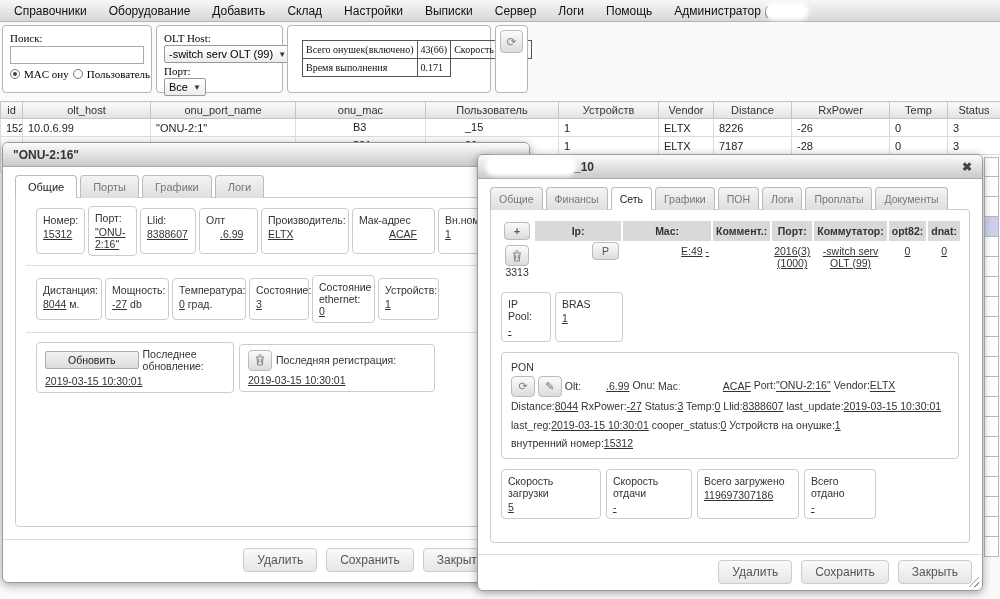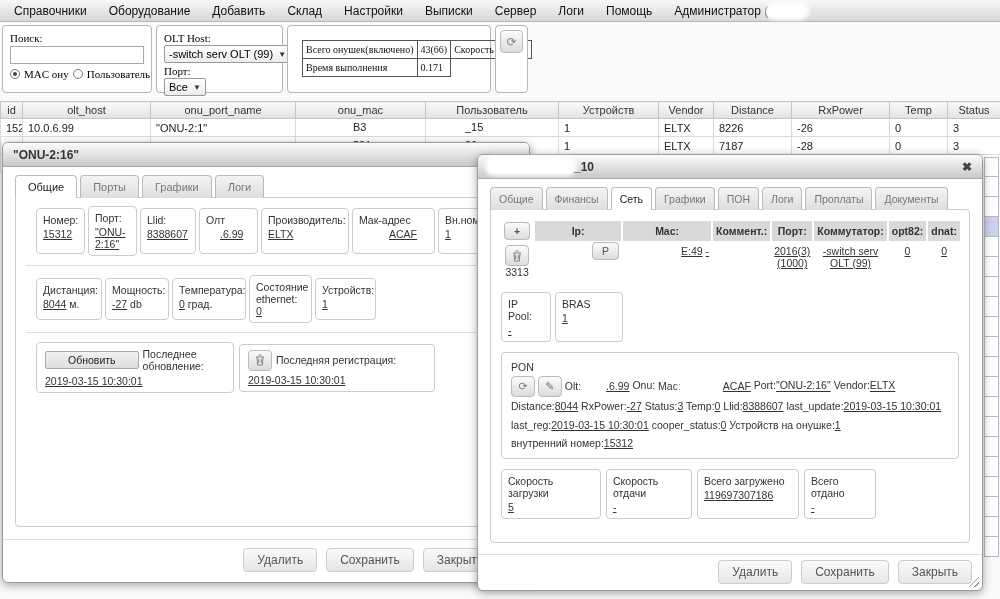--- a/index.html
+++ b/index.html
@@ -330,20 +330,24 @@
           <span class="lnk">8044</span><span> м.</span>
         </div>
         <div class="fbox" style="width:64px;min-height:42px">
           <span class="lbl">Мощность:</span>
           <span class="lnk">-27</span><span> db</span>
         </div>
         <div class="fbox" style="width:74px;min-height:42px">
           <span class="lbl">Температура:</span>
           <span class="lnk">0</span><span> град.</span>
         </div>
+        <div class="fbox" style="width:60px;min-height:42px">
+          <span class="lbl">Состояние:</span>
+          <span class="lnk">3</span>
+        </div>
         <div class="fbox" style="width:63px;min-height:42px">
           <span class="lbl" style="margin-bottom:0">Состояние ethernet:</span>
           <span class="lnk">0</span>
         </div>
         <div class="fbox" style="width:61px;min-height:42px">
           <span class="lbl">Устройств:</span>
           <span class="lnk">1</span>
         </div>
       </div>
 

